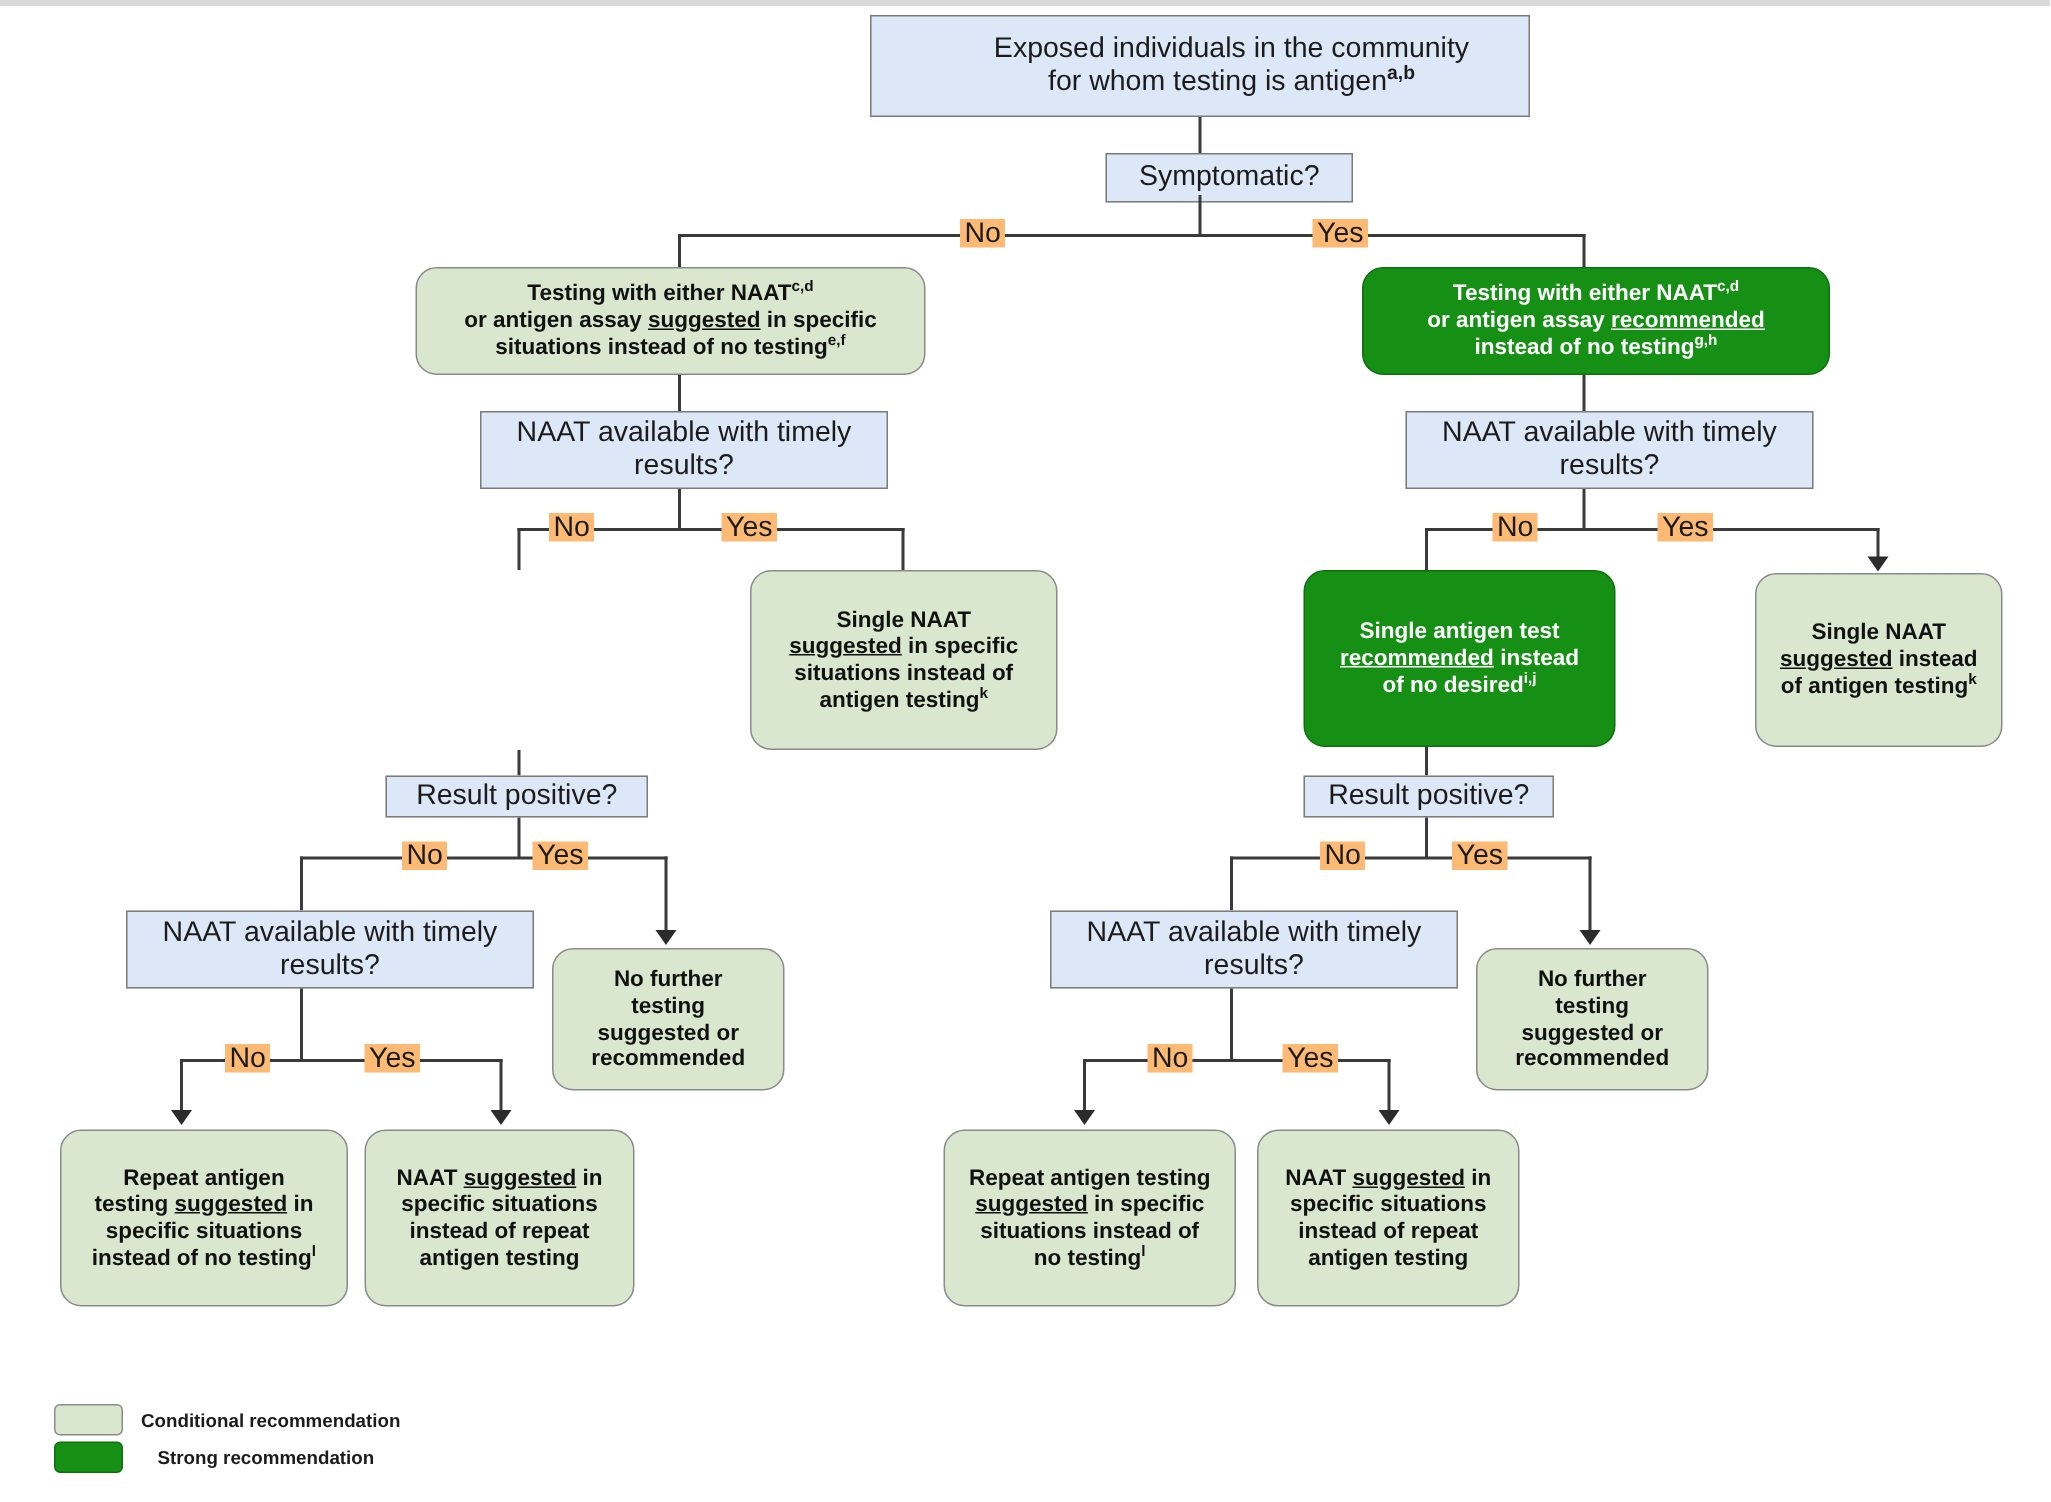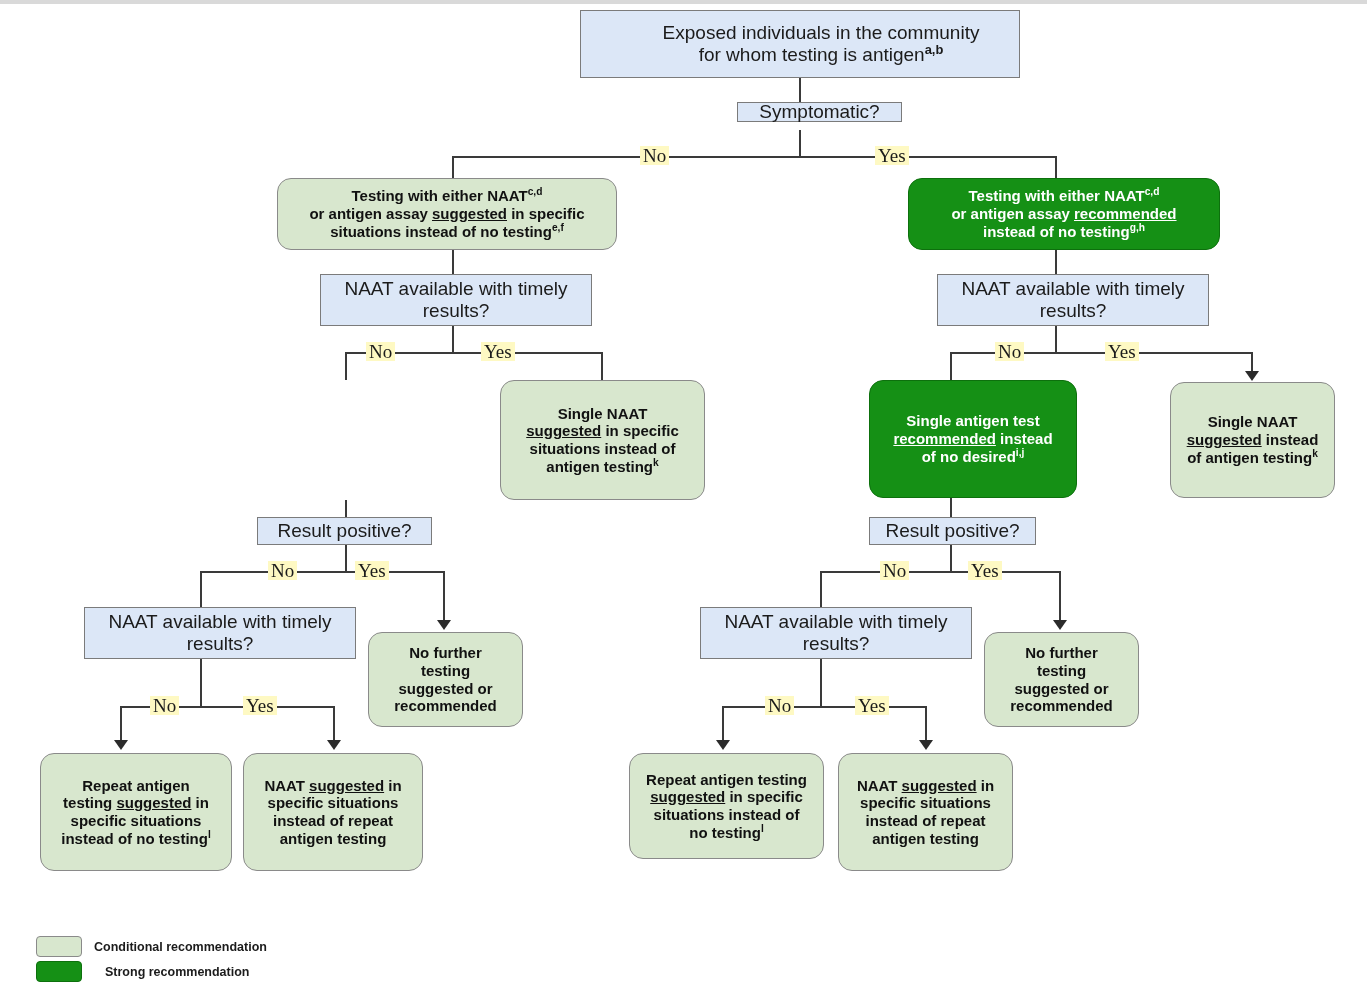--- a/index.html
+++ b/index.html
@@ -56,22 +56,22 @@
 
   
   .ln{position:absolute;background:#3a3a3a;}
   .lnv{width:2px;}
   .lnh{height:2px;}
 
   .arrow{position:absolute;width:0;height:0;
     border-left:7px solid transparent;border-right:7px solid transparent;
     border-top:10px solid #2b2b2b;}
 
-  .lbl{position:absolute;font-size:19px;color:#1b1b1b;background:#fef9c3;
-       padding:0 3px;line-height:1;font-family:Liberation Serif, serif;}
+  .lbl{position:absolute;font-size:19px;color:#1b1b1b;background:#fdba74;
+       padding:0 3px;line-height:1;}
 
   
   .legend-sw{position:absolute;width:44px;height:19px;border:1.5px solid #8a8a8a;border-radius:4px;}
   .legend-tx{position:absolute;font-size:12.5px;font-weight:bold;color:#1b1b1b;}
 </style>
 </head>
 <body>
 
 <div id="canvas">
 
@@ -79,21 +79,21 @@
 
   <div class="node q" style="left:580px;top:10px;width:440px;height:68px;padding-left:42px;">
     <div class="inner">
       <span>Exposed individuals in the community</span><br>
       <span>for whom testing is antigen</span><sup>a,b</sup>
     </div>
   </div>
 
   <div class="ln lnv" style="left:799px;top:78px;height:24px;"></div>
 
-  <div class="node q" style="left:737px;top:102px;width:165px;height:20px;">
+  <div class="node q" style="left:737px;top:102px;width:165px;height:33px;">
     <div class="inner"><span>Symptomatic?</span></div>
   </div>
 
   <div class="ln lnv" style="left:799px;top:130px;height:27px;"></div>
   <div class="ln lnh" style="left:452px;top:156px;width:605px;"></div>
   <div class="ln lnv" style="left:452px;top:156px;height:22px;"></div>
   <div class="ln lnv" style="left:1055px;top:156px;height:22px;"></div>
   <div class="lbl" style="left:640px;top:146px;">No</div>
   <div class="lbl" style="left:875px;top:146px;">Yes</div>
 
@@ -261,21 +261,21 @@
 
   <div class="ln lnv" style="left:820px;top:659px;height:48px;"></div>
   <div class="ln lnh" style="left:722px;top:706px;width:205px;"></div>
   <div class="ln lnv" style="left:722px;top:706px;height:36px;"></div>
   <div class="ln lnv" style="left:925px;top:706px;height:36px;"></div>
   <div class="arrow" style="left:716px;top:740px;"></div>
   <div class="arrow" style="left:919px;top:740px;"></div>
   <div class="lbl" style="left:765px;top:696px;">No</div>
   <div class="lbl" style="left:855px;top:696px;">Yes</div>
 
-  <div class="node rec" style="left:629px;top:753px;width:195px;height:106px;">
+  <div class="node rec" style="left:629px;top:753px;width:195px;height:118px;">
     <div class="inner">
       <span>Repeat antigen testing</span><br>
       <u>suggested</u><span> in specific</span><br>
       <span>situations instead of</span><br>
       <span>no testing</span><sup>l</sup>
     </div>
   </div>
 
   <div class="node rec" style="left:838px;top:753px;width:175px;height:118px;">
     <div class="inner">

